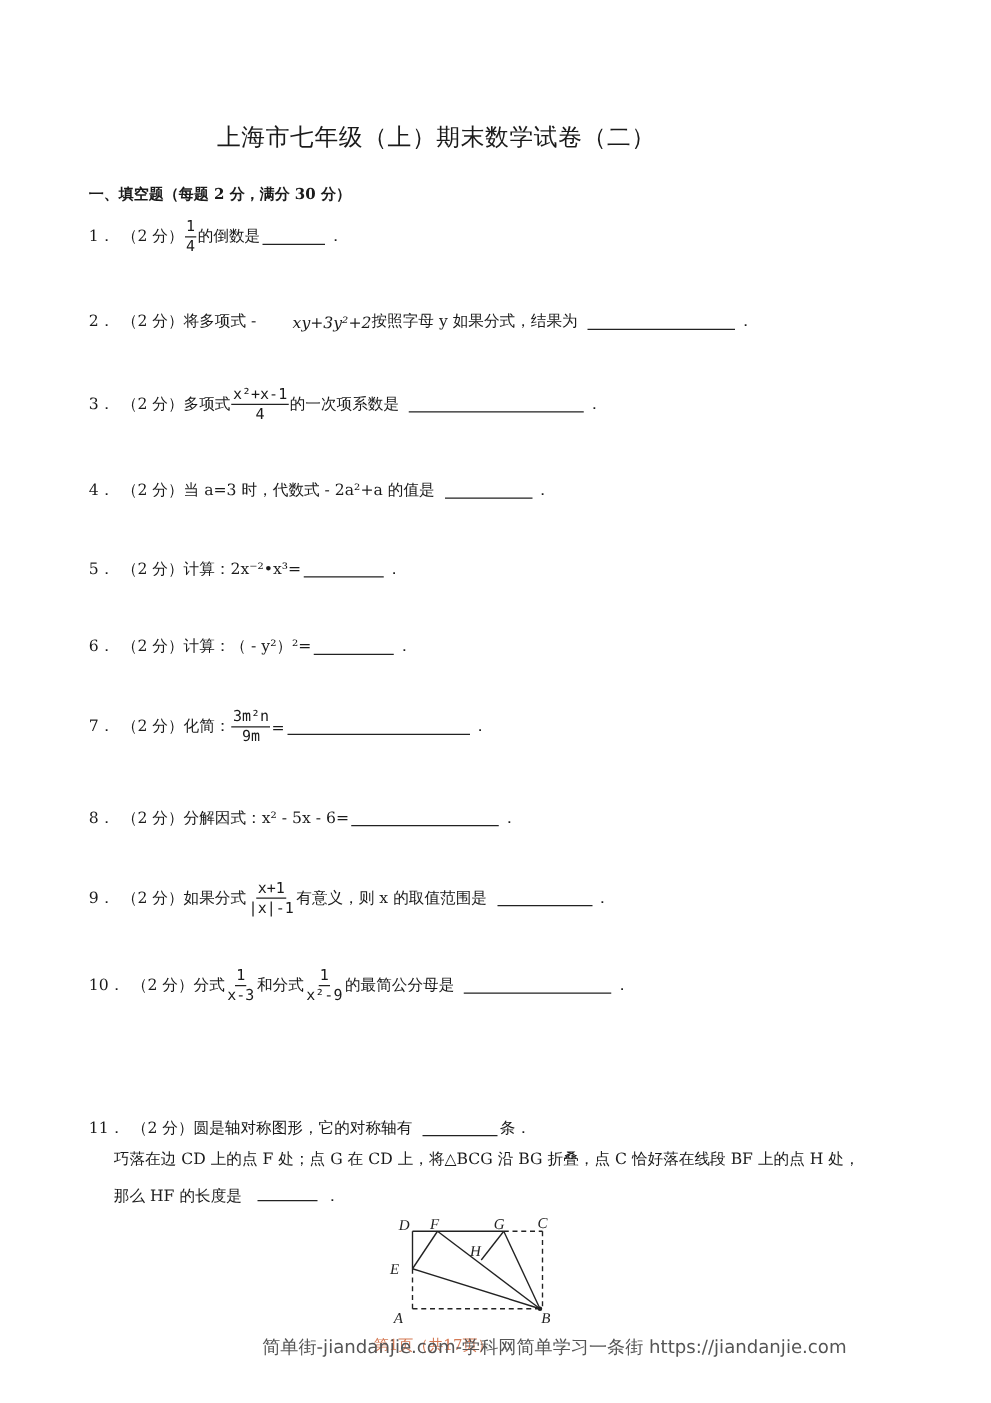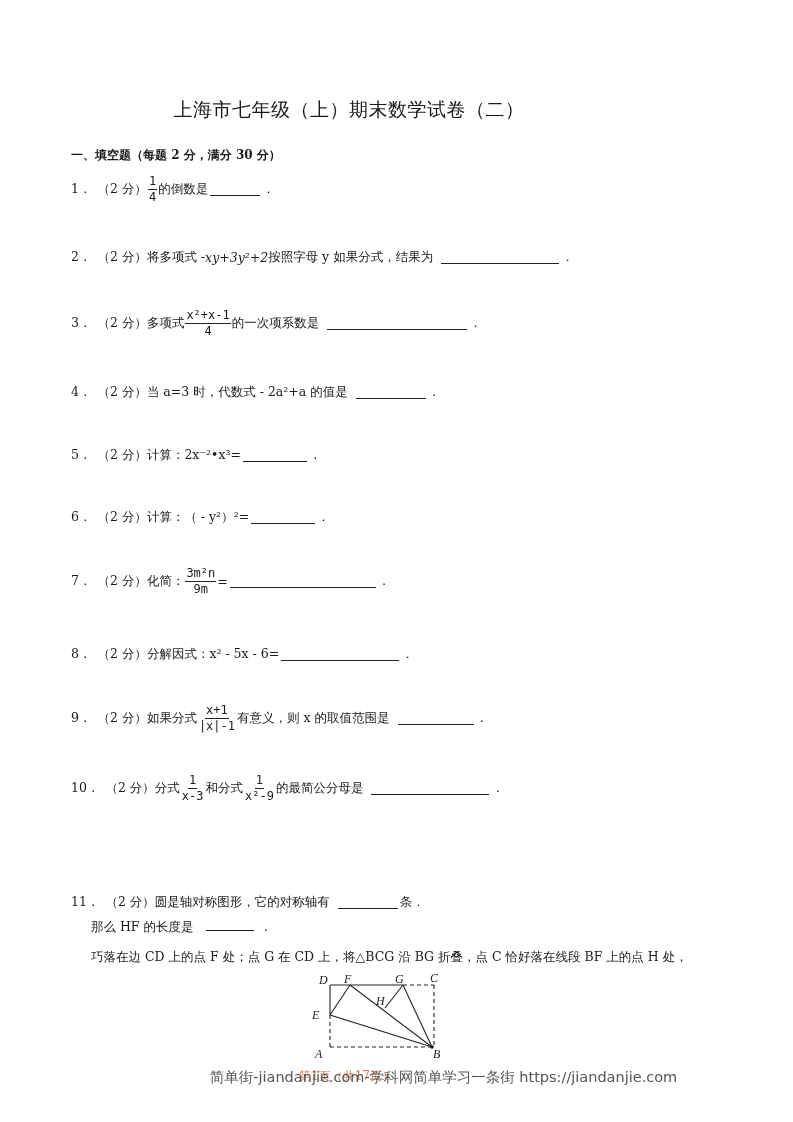--- a/index.html
+++ b/index.html
@@ -9,21 +9,21 @@
            font-size: 19px; font-weight: normal; letter-spacing: 0.5px; }
   .section { position: absolute; top: 147px; left: 71px; font-size: 12px; font-weight: bold; }
   .q { position: absolute; left: 71px; font-size: 12.5px; white-space: nowrap; display: flex; align-items: center; }
   .q .num { display: inline-block; min-width: 20px; }
   .q .score { margin-left: 6px; }
   .blank { display: inline-block; border-bottom: 1px solid #222; height: 12px; margin: 0 2px; vertical-align: baseline; }
   .frac { display: inline-flex; flex-direction: column; align-items: center; vertical-align: middle;
           font-family: "DejaVu Sans Mono", "Liberation Mono", monospace; font-size: 12px; margin: 0 1px; }
   .frac .n { border-bottom: 1px solid #222; padding: 0 1px; line-height: 15px; }
   .frac .d { line-height: 15px; padding: 0 1px; }
-  i { font-style: italic; }
+  i { font-style: italic; margin-left: 29px; }
   .q12 { position: absolute; left: 71px; top: 912px; width: 660px; font-size: 12.5px; line-height: 30px; }
   .q12 .indent { padding-left: 20px; }
   .diagram { position: absolute; left: 300px; top: 965px; width: 150px; height: 100px; }
   .footer { position: absolute; top: 1068px; left: 0; width: 793px; text-align: center;
             font-family: "DejaVu Sans", sans-serif; font-size: 14.5px; color: #555; margin-left: 47px; }
   .pagenum { position: absolute; top: 1068px; left: 0; width: 693px; text-align: center;
              font-family: "DejaVu Serif", serif; font-size: 12px; color: #c2410c; opacity: 0.7; }
 </style>
 </head>
 <body>
@@ -144,26 +144,26 @@
 
 <div class="q" style="top:894px;">
   <span class="num">11．</span>
   <span class="score">（2 分）</span>
   <span>圆是轴对称图形，它的对称轴有</span>
   <span class="blank" style="width:60px; margin-left:8px;"></span>
   <span>条．</span>
 </div>
 
 <div class="q12">
+  <div class="indent">巧落在边 CD 上的点 F 处；点 G 在 CD 上，将△BCG 沿 BG 折叠，点 C 恰好落在线段 BF 上的点 H 处，</div>
   <div class="indent">
     <span>那么 HF 的长度是</span>
     <span class="blank" style="width:48px; margin-left:8px;"></span>
     <span>．</span>
   </div>
-  <div class="indent">巧落在边 CD 上的点 F 处；点 G 在 CD 上，将△BCG 沿 BG 折叠，点 C 恰好落在线段 BF 上的点 H 处，</div>
 </div>
 
 <svg class="diagram" viewBox="300 965 150 100" width="150" height="100">
   <g stroke="#222" stroke-width="1.1" fill="none">
 
     <line x1="330" y1="1015" x2="330" y2="1047" stroke-dasharray="4,3"></line>
     <line x1="330" y1="1047" x2="432" y2="1047" stroke-dasharray="4,3"></line>
     <line x1="434" y1="985" x2="434" y2="1047" stroke-dasharray="4,3"></line>
     <line x1="403" y1="985" x2="434" y2="985" stroke-dasharray="4,3"></line>
 

